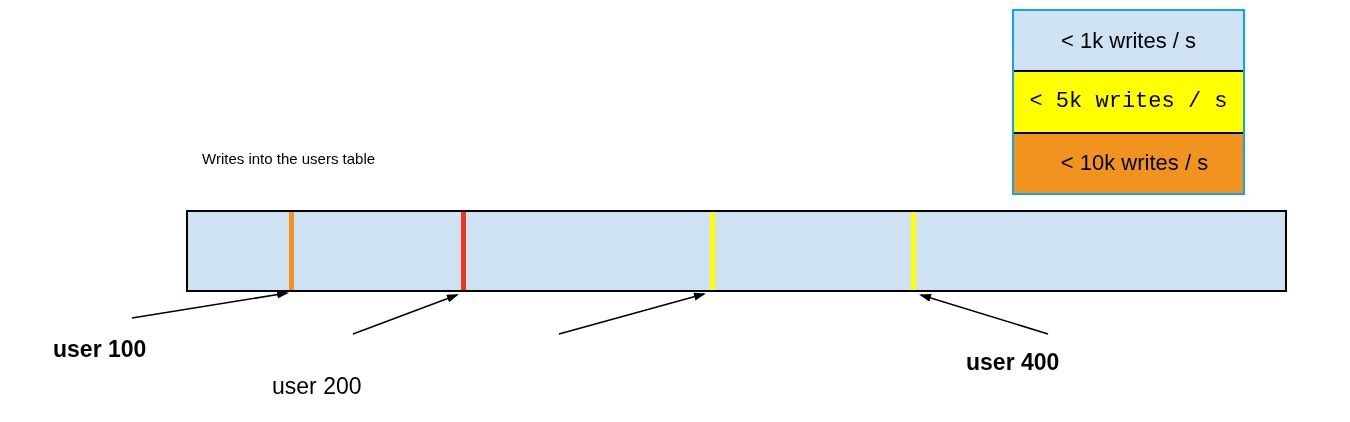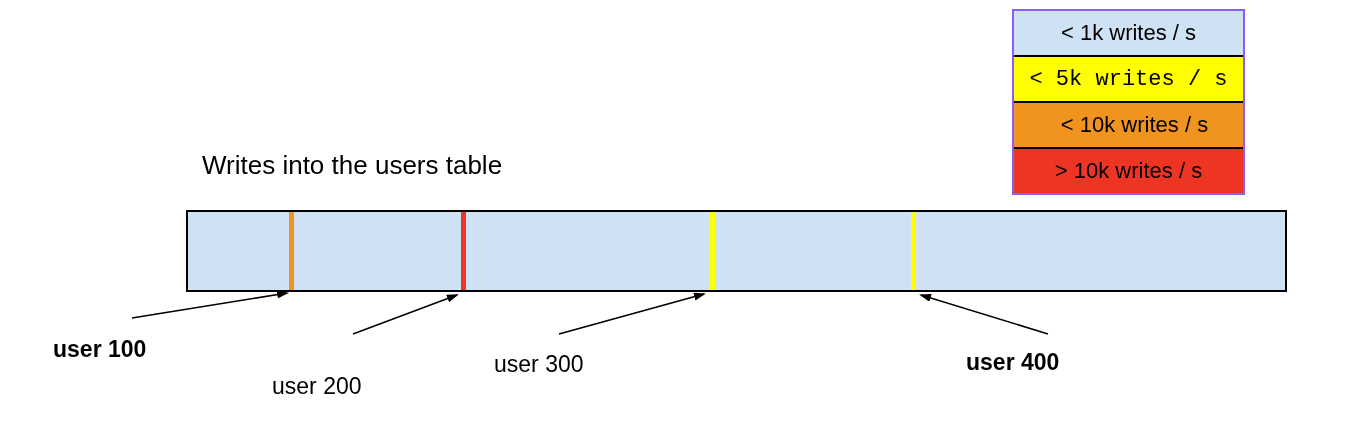--- a/index.html
+++ b/index.html
@@ -12,21 +12,21 @@
     position: relative;
     width: 1350px;
     height: 422px;
     background: #ffffff;
     overflow: hidden;
   }
   .diagram-title {
     position: absolute;
     left: 202px;
     top: 150px;
-    font-size: 26px;
+    font-size: 15px;
     color: #000000;
     white-space: nowrap;
   }
   
   .users-bar {
     position: absolute;
     left: 186px;
     top: 210px;
     width: 1101px;
     height: 82px;
@@ -39,21 +39,21 @@
     height: 100%;
     width: 5px;
   }
   
   .legend {
     position: absolute;
     left: 1012px;
     top: 9px;
     width: 233px;
     height: 186px;
-    border: 2px solid #8b5cf6;
+    border: 2px solid #0ea5e9;
     box-sizing: border-box;
     display: flex;
     flex-direction: column;
     text-align: center;
   }
   .legend-row {
     flex: 1;
     display: flex;
     align-items: center;
     justify-content: center;
@@ -95,23 +95,20 @@
   <div class="legend">
     <div class="legend-row" style="background: rgb(207, 226, 243);">
       <span>&lt; 1k writes / s</span>
     </div>
     <div class="legend-row" style="background: rgb(255, 255, 0); font-family: Liberation Mono, monospace;">
       <span>&lt; 5k writes / s</span>
     </div>
     <div class="legend-row" style="background: rgb(240, 148, 31); padding-left: 12px;">
       <span>&lt; 10k writes / s</span>
     </div>
-    <div class="legend-row" style="background: rgb(238, 53, 36);">
-      <span>&gt; 10k writes / s</span>
-    </div>
   </div>
 
   <div class="users-bar" style="background: rgb(207, 226, 243); border-color: rgb(0, 0, 0);">
     <div class="stripe" title="user 100" style="left: 101px; background: rgb(240, 148, 31);"></div>
     <div class="stripe" title="user 200" style="left: 273px; background: rgb(238, 53, 36);"></div>
     <div class="stripe" title="user 300" style="left: 522px; background: rgb(255, 255, 0);"></div>
     <div class="stripe" title="user 400" style="left: 723px; background: rgb(255, 255, 0);"></div>
   </div>
 
   <svg class="arrows-svg" viewBox="0 0 1350 422" xmlns="http://www.w3.org/2000/svg">
@@ -121,16 +118,15 @@
       </marker>
     </defs>
     <line x1="132" y1="318" x2="287" y2="293" stroke="#000000" stroke-width="1.6" marker-end="url(#arrowhead)"></line>
     <line x1="353" y1="334" x2="457" y2="295" stroke="#000000" stroke-width="1.6" marker-end="url(#arrowhead)"></line>
     <line x1="559" y1="334" x2="704" y2="294" stroke="#000000" stroke-width="1.6" marker-end="url(#arrowhead)"></line>
     <line x1="1048" y1="334" x2="921" y2="295" stroke="#000000" stroke-width="1.6" marker-end="url(#arrowhead)"></line>
   </svg>
 
   <div id="label-0" class="user-label">user 100</div>
   <div id="label-1" class="user-label">user 200</div>
-  <div id="label-2" class="user-label">user 300</div>
   <div id="label-3" class="user-label">user 400</div>
 
 </div>
 
 </body></html>

